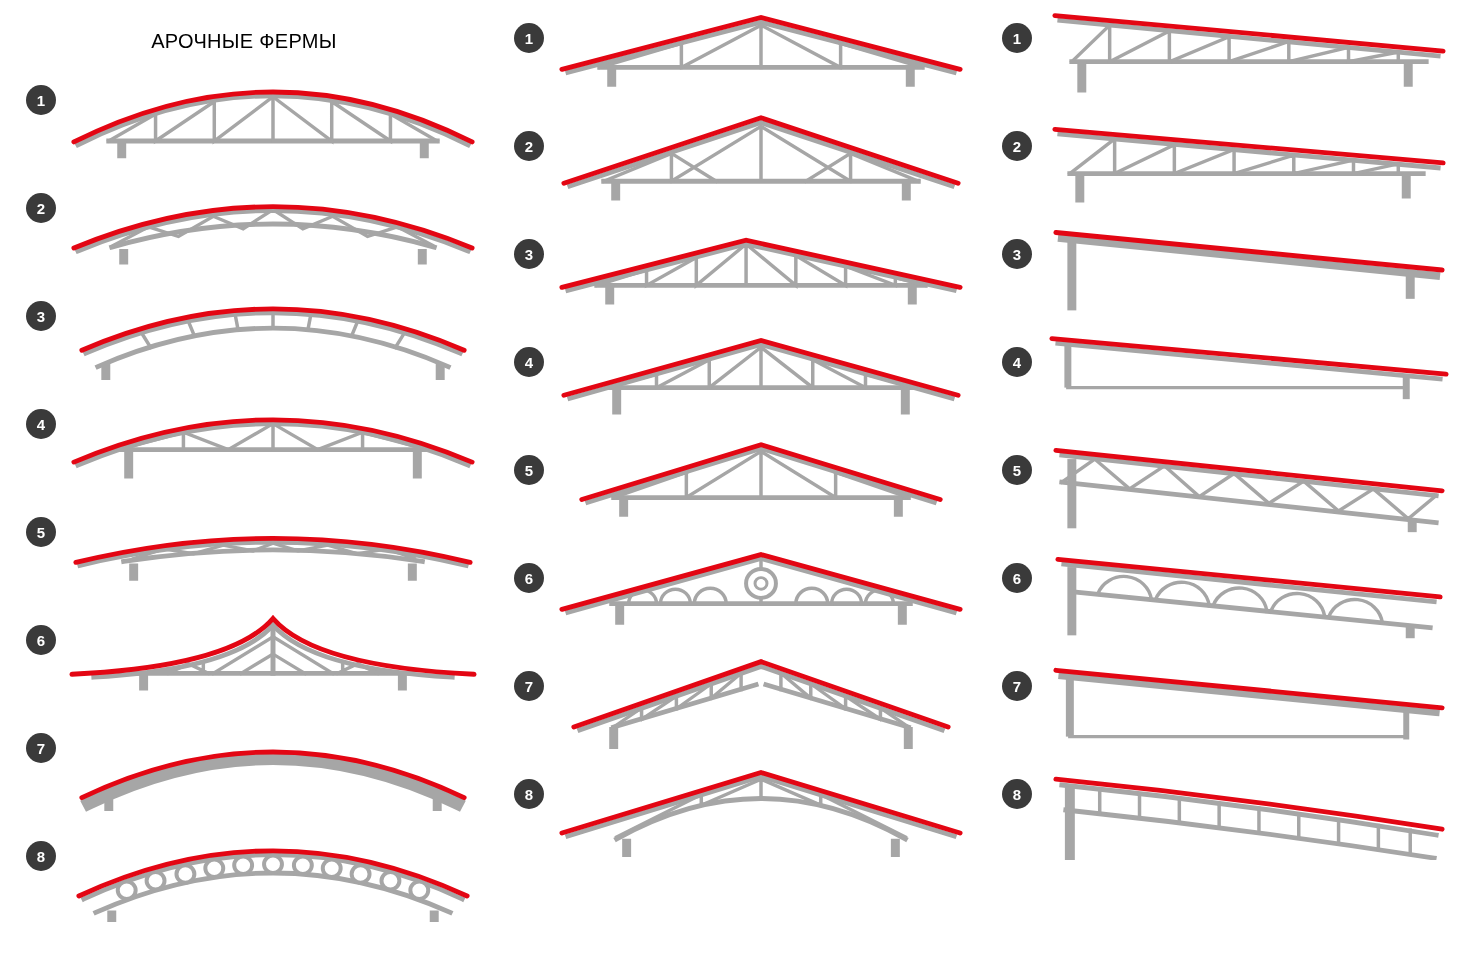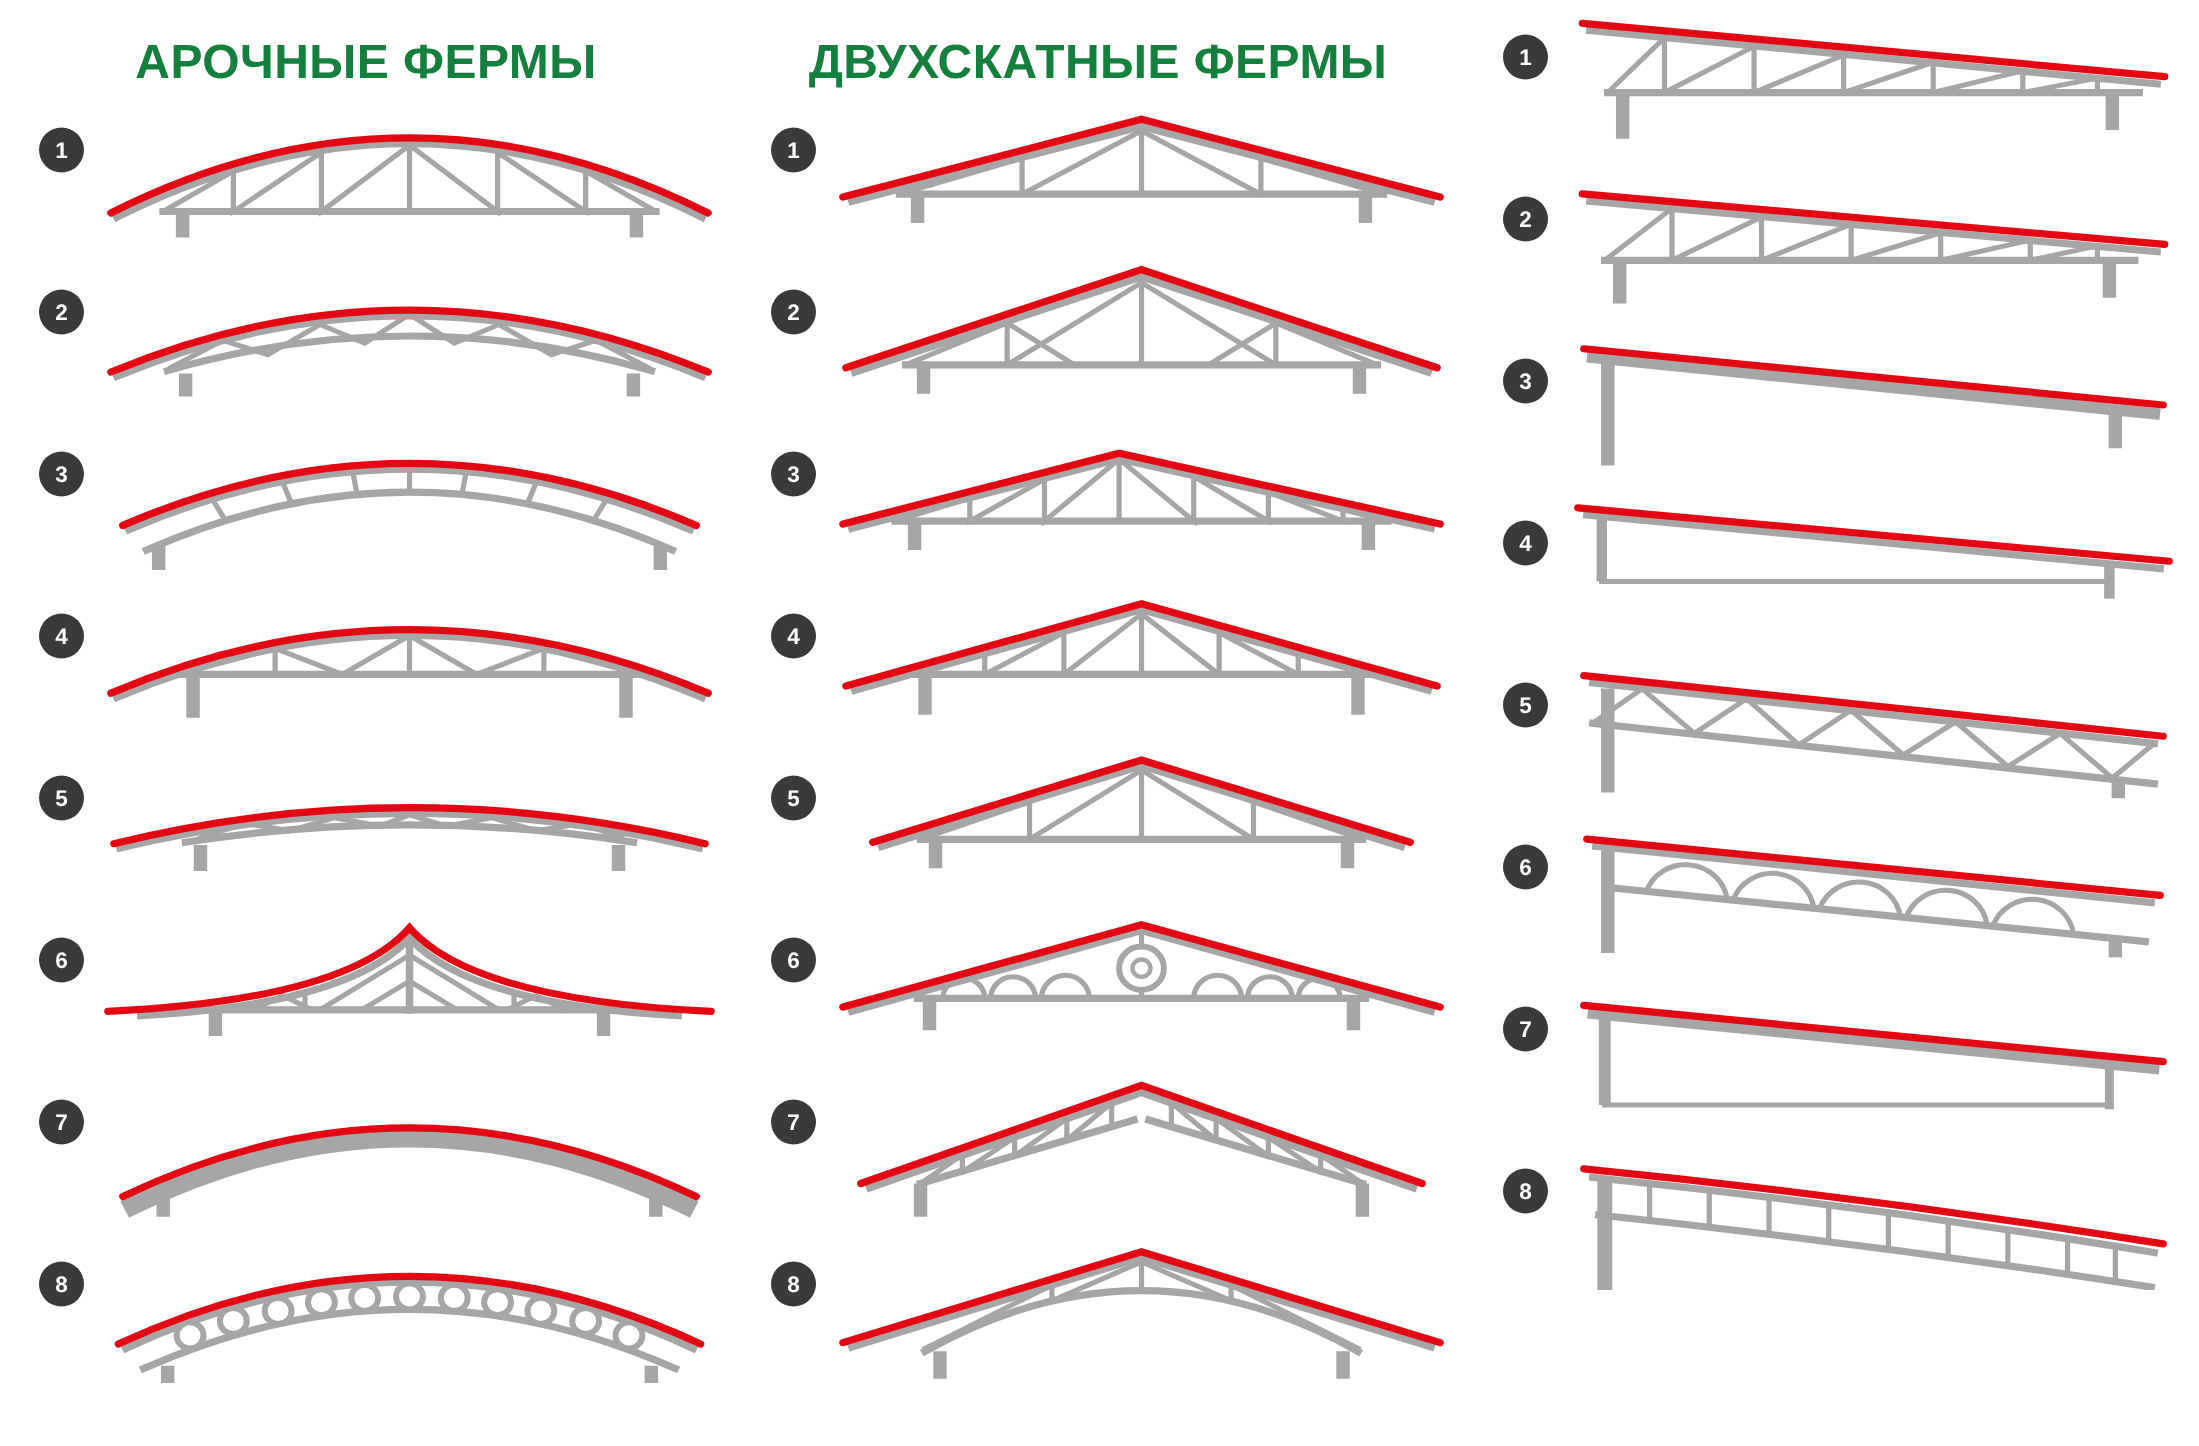--- a/index.html
+++ b/index.html
@@ -1,22 +1,22 @@
 <!DOCTYPE html>
 <html><head>
 <meta charset="utf-8">
 <style>
   html,body{margin:0;padding:0;background:#fff;font-family:"Liberation Sans",sans-serif;}
   .page{width:1466px;height:964px;background:#ffffff;overflow:hidden;display:flex;}
   .column{width:488px;display:flex;flex-direction:column;}
   .col-title{
     text-align:center;
-    font-size:32px;
-    font-weight:bold;
-    color:#15803d;
+    font-size:20px;
+    font-weight:normal;
+    color:#000000;
     margin:26px 0 6px 0;
     letter-spacing:0.3px;
     height:30px;
     line-height:30px;
   }
   .row{
     display:flex;
     align-items:center;
     height:108px;
     padding-left:26px;
@@ -138,21 +138,20 @@
         <circle class="c" cx="298" cy="54" r="9"></circle>
         <circle class="c" cx="328" cy="61" r="9"></circle>
         <circle class="c" cx="357" cy="71" r="9"></circle>
         <path class="gp" d="M48,92 L48,104 M372,92 L372,104"></path>
         <path class="r" d="M15,77 Q210,-17 405,77"></path>
       </svg>
     </div>
   </div>
 
   <div class="column">
-    <div class="col-title">ДВУХСКАТНЫЕ ФЕРМЫ</div>
 
     <div class="row">
       <span class="badge">1</span>
       <svg class="truss" viewBox="0 0 420 104" preserveAspectRatio="none">
         <path class="g" d="M16,71 L210,19 L404,71"></path>
         <path class="g" d="M48,66 L372,66"></path>
         <path class="g thin" d="M210,22 L210,66 M130,41 L130,66 M290,41 L290,66 M48,66 L130,41 M130,66 L210,22 M372,66 L290,41 M290,66 L210,22"></path>
         <path class="gp" d="M60,66 L60,86 M360,66 L360,86"></path>
         <path class="r" d="M10,68 L210,14 L410,68"></path>
       </svg>

